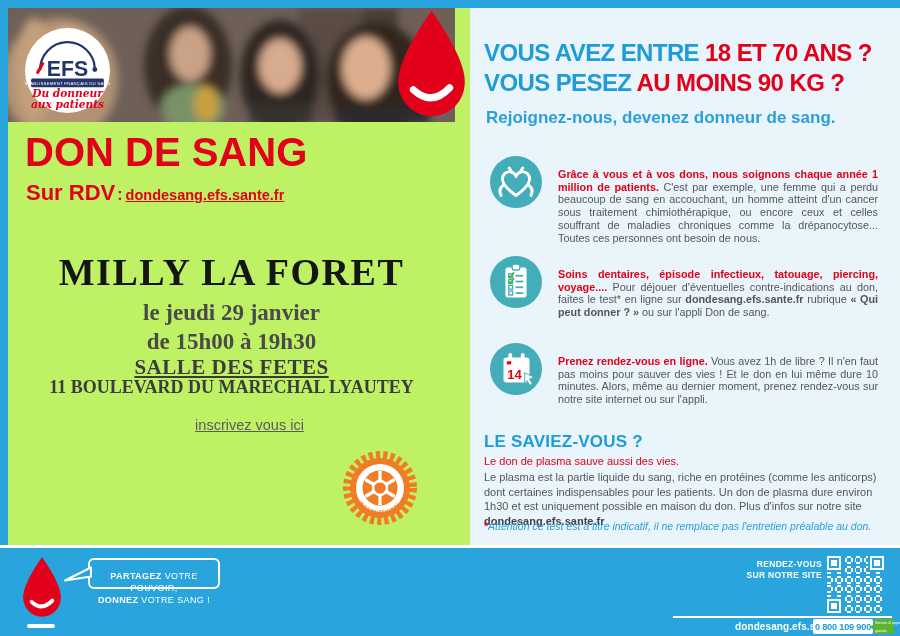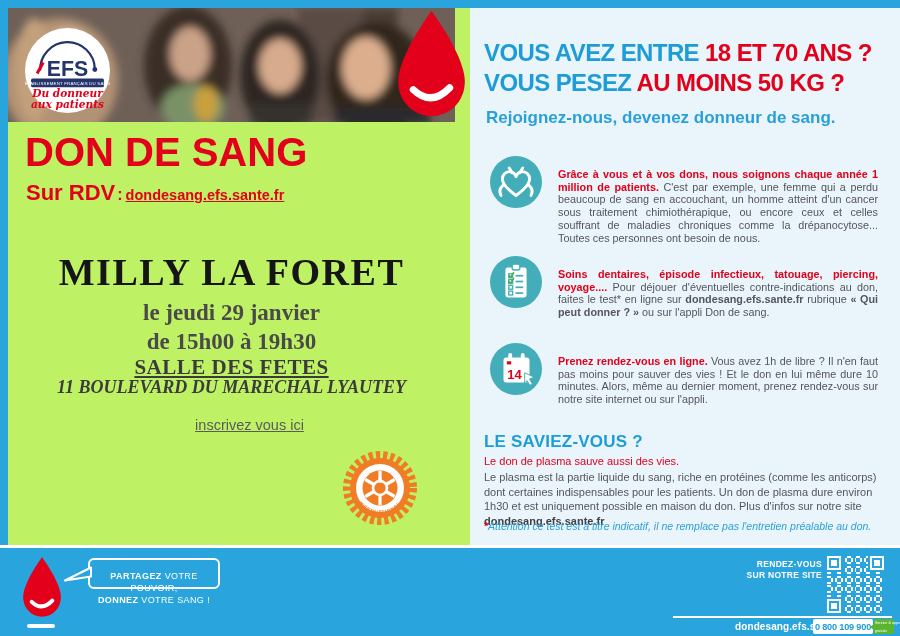--- a/index.html
+++ b/index.html
@@ -30,21 +30,21 @@
   .rdv-colon { font-size:16px; font-weight:700; margin:0 3px 0 2px; }
   .rdv-url { font-size:14.5px; font-weight:700; text-decoration:underline; }
 
   .lp-center { position:absolute; left:0; width:447px; text-align:center; }
   .city { top:242px; font-family:"Liberation Serif", serif; font-weight:700;
           font-size:38px; color:#151515; letter-spacing:1.5px; }
   .dates { top:290px; font-family:"Liberation Serif", serif; font-weight:700;
            font-size:23px; line-height:29px; color:#4a4a4a; }
   .venue { top:347px; font-family:"Liberation Serif", serif; font-weight:700;
            font-size:21px; color:#3b3b3b; text-decoration:underline; letter-spacing:.5px; }
-  .address { top:369px; font-family:"Liberation Serif", serif; font-style:italic; font-weight:700;
+  .address { top:369px; font-family:"Liberation Serif", serif; font-weight:700;
              font-size:18px; color:#3b3b3b; }
   .signup { top:409px; font-size:14.5px; color:#5b5b5b; }
   .signup span { text-decoration:underline; cursor:pointer;margin-left:36px; }
 
   .rotary { position:absolute; left:334px; top:442px; width:76px; height:76px; }
 
   
   .headline { position:absolute; left:14px; top:30px; font-size:24px; line-height:30px;
               font-weight:800; letter-spacing:-0.6px; white-space:nowrap; }
   .hl-blue { color:#1E9CD8; } .hl-red { color:#E2001A; }
@@ -194,21 +194,21 @@
     <svg width="71" height="109" viewBox="0 0 70 108">
       <path d="M35,2 C35,2 2,46 2,72 C2,91.3 16.8,106 35,106 C53.2,106 68,91.3 68,72 C68,46 35,2 35,2 Z" fill="#E2001A"></path>
       <path d="M17,80 Q35,97 53,78" stroke="#ffffff" stroke-width="7" stroke-linecap="round" fill="none"></path>
     </svg>
   </div>
 
   <div class="panel panel-right">
 
     <div class="headline">
       <div><span class="hl-blue">VOUS AVEZ ENTRE </span><span class="hl-red">18 ET 70 ANS ?</span></div>
-      <div><span class="hl-blue">VOUS PESEZ </span><span class="hl-red">AU MOINS 50 KG ?</span></div>
+      <div><span class="hl-blue">VOUS PESEZ </span><span class="hl-red">AU MOINS 90 KG ?</span></div>
     </div>
     <div class="subhead">Rejoignez-nous, devenez donneur de sang.</div>
 
     <div class="info-row row-1">
       <div class="icon-circle">
         <svg width="52" height="52" viewBox="0 0 54 54">
           <g stroke="#ffffff" stroke-width="3" fill="none" stroke-linecap="round" stroke-linejoin="round">
             <path d="M27,41 C14,32 10,24 15,18.5 C18.6,14.6 25.5,15.8 27,21.5 C28.5,15.8 35.4,14.6 39,18.5 C44,24 40,32 27,41 Z"></path>
             <path d="M14,30 Q8,35 11.5,41"></path>
             <path d="M40,30 Q46,35 42.5,41"></path>

